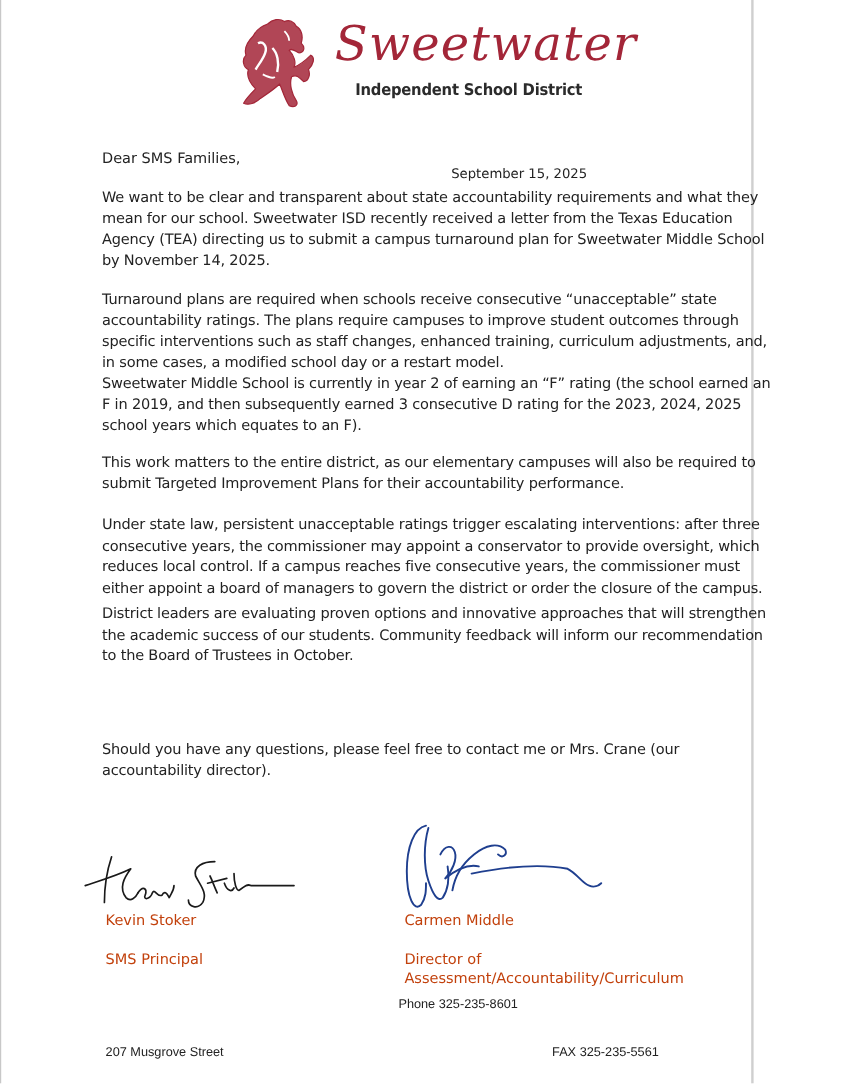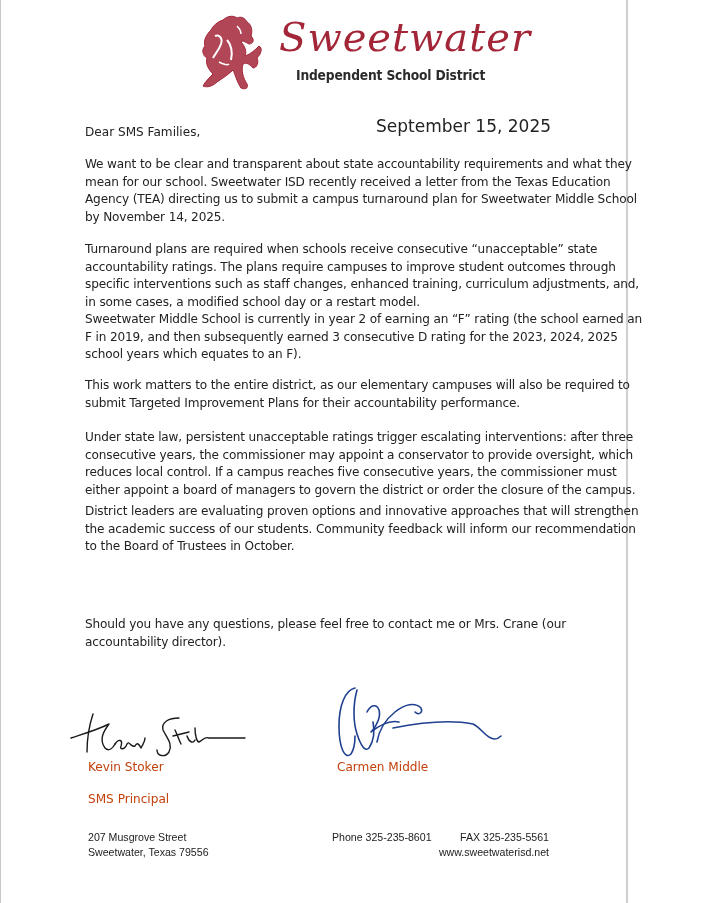--- a/index.html
+++ b/index.html
@@ -23,21 +23,21 @@
     font-family: "DejaVu Sans", sans-serif; font-weight: bold;
     font-size: 13.4px; color: #2b2b2b; letter-spacing: -0.2px; line-height: 16px;
     transform: scaleX(0.92); transform-origin: left center;
   }
   .body-text {
     position: absolute; left: 84px; width: 560px;
     font-size: 12.1px; line-height: 17.6px; color: #222;
     letter-spacing: -0.15px;
   }
   .salutation { position: absolute; left: 84px; top: 124px; font-size: 12.1px; line-height: 17px; }
-  .date { position: absolute; left: 375px; top: 118px; font-size: 17px; line-height: 17px; }
+  .date { position: absolute; left: 375px; top: 136px; font-size: 11px; line-height: 17px; }
   .p1 { top: 156px; }
   .p2 { top: 241px; }
   .p3 { top: 311px; }
   .p4 { top: 377px; }
   .p5 { top: 429px; }
   .p6 { top: 503px; }
   .p7 { top: 568px; font-weight: bold; }
   .p8 { top: 616px; }
   .sig-img { position: absolute; }
   .sig-kevin { left: 68px; top: 708px; width: 180px; height: 58px; }
@@ -47,21 +47,21 @@
   .kevin-title { left: 87px; top: 791px; }
   .carmen-name { left: 336px; top: 759px; }
   .carmen-title { left: 336px; top: 791px; }
   .footer-text {
     position: absolute; font-family: "Liberation Sans", sans-serif;
     font-size: 10.6px; line-height: 15px; color: #222;
   }
   .addr { left: 87px; top: 830px; }
   .phone { left: 331px; top: 830px; }
   .fax { right: 77px; top: 830px; text-align: right; }
-  .fax div, .addr div { white-space: nowrap; }
+  .fax div, .addr div { white-space: nowrap; margin-top: 40px; }
 </style>
 </head>
 <body>
 
 <div class="page">
 
   <div class="letterhead">
     <svg class="mascot" viewBox="0 0 72 78">
       <g fill="#a32638" stroke="#a32638" stroke-linejoin="round">
         <path d="M26 6 C30 2 36 1 40 4 C44 2 48 4 50 8 C54 10 56 16 54 22 C58 26 56 30 52 30 C48 28 46 26 44 28 C48 32 50 38 48 42 C54 40 58 36 62 32 C66 34 64 40 60 44 C62 48 60 54 56 54 C52 50 50 48 46 50 C44 56 46 64 50 70 C52 74 48 76 44 74 C40 68 38 60 36 56 C32 60 26 64 20 68 C16 72 10 74 6 72 C8 68 12 64 16 60 C12 56 8 50 10 44 C6 42 4 36 8 32 C6 26 10 20 14 16 C16 12 20 8 26 6 Z" fill-opacity="0.85" stroke-width="1"></path>
@@ -102,20 +102,21 @@
   <svg class="sig-img sig-carmen" viewBox="0 0 176 90">
     <g fill="none" stroke="#1f3f8f" stroke-width="1.6" stroke-linecap="round" stroke-linejoin="round">
       <path d="M22 6 C12 8 6 24 6 44 C6 66 12 78 18 72 C22 66 22 60 22 54"></path>
       <path d="M24 8 C20 22 20 40 24 52 C28 64 32 70 36 66 C40 60 42 50 40 40"></path>
       <path d="M34 30 C38 22 44 22 46 28 C48 34 44 44 38 50 C48 42 58 38 66 40"></path>
       <path d="M44 60 C46 48 52 38 62 30 C72 22 82 20 88 26 C90 30 86 34 82 30"></path>
       <path d="M60 46 C90 40 120 38 140 42 C148 46 152 54 158 56 C162 58 166 56 168 54"></path>
     </g>
   </svg>
   <div class="sig-name carmen-name">Carmen Middle</div>
+  <div class="sig-name carmen-title">Director of Assessment/Accountability/Curriculum</div>
 
   <div class="footer-text addr">
     <div>207 Musgrove Street</div>
     <div>Sweetwater, Texas 79556</div>
   </div>
   <div class="footer-text phone">Phone 325-235-8601</div>
   <div class="footer-text fax">
     <div>FAX 325-235-5561</div>
     <div>www.sweetwaterisd.net</div>
   </div>

